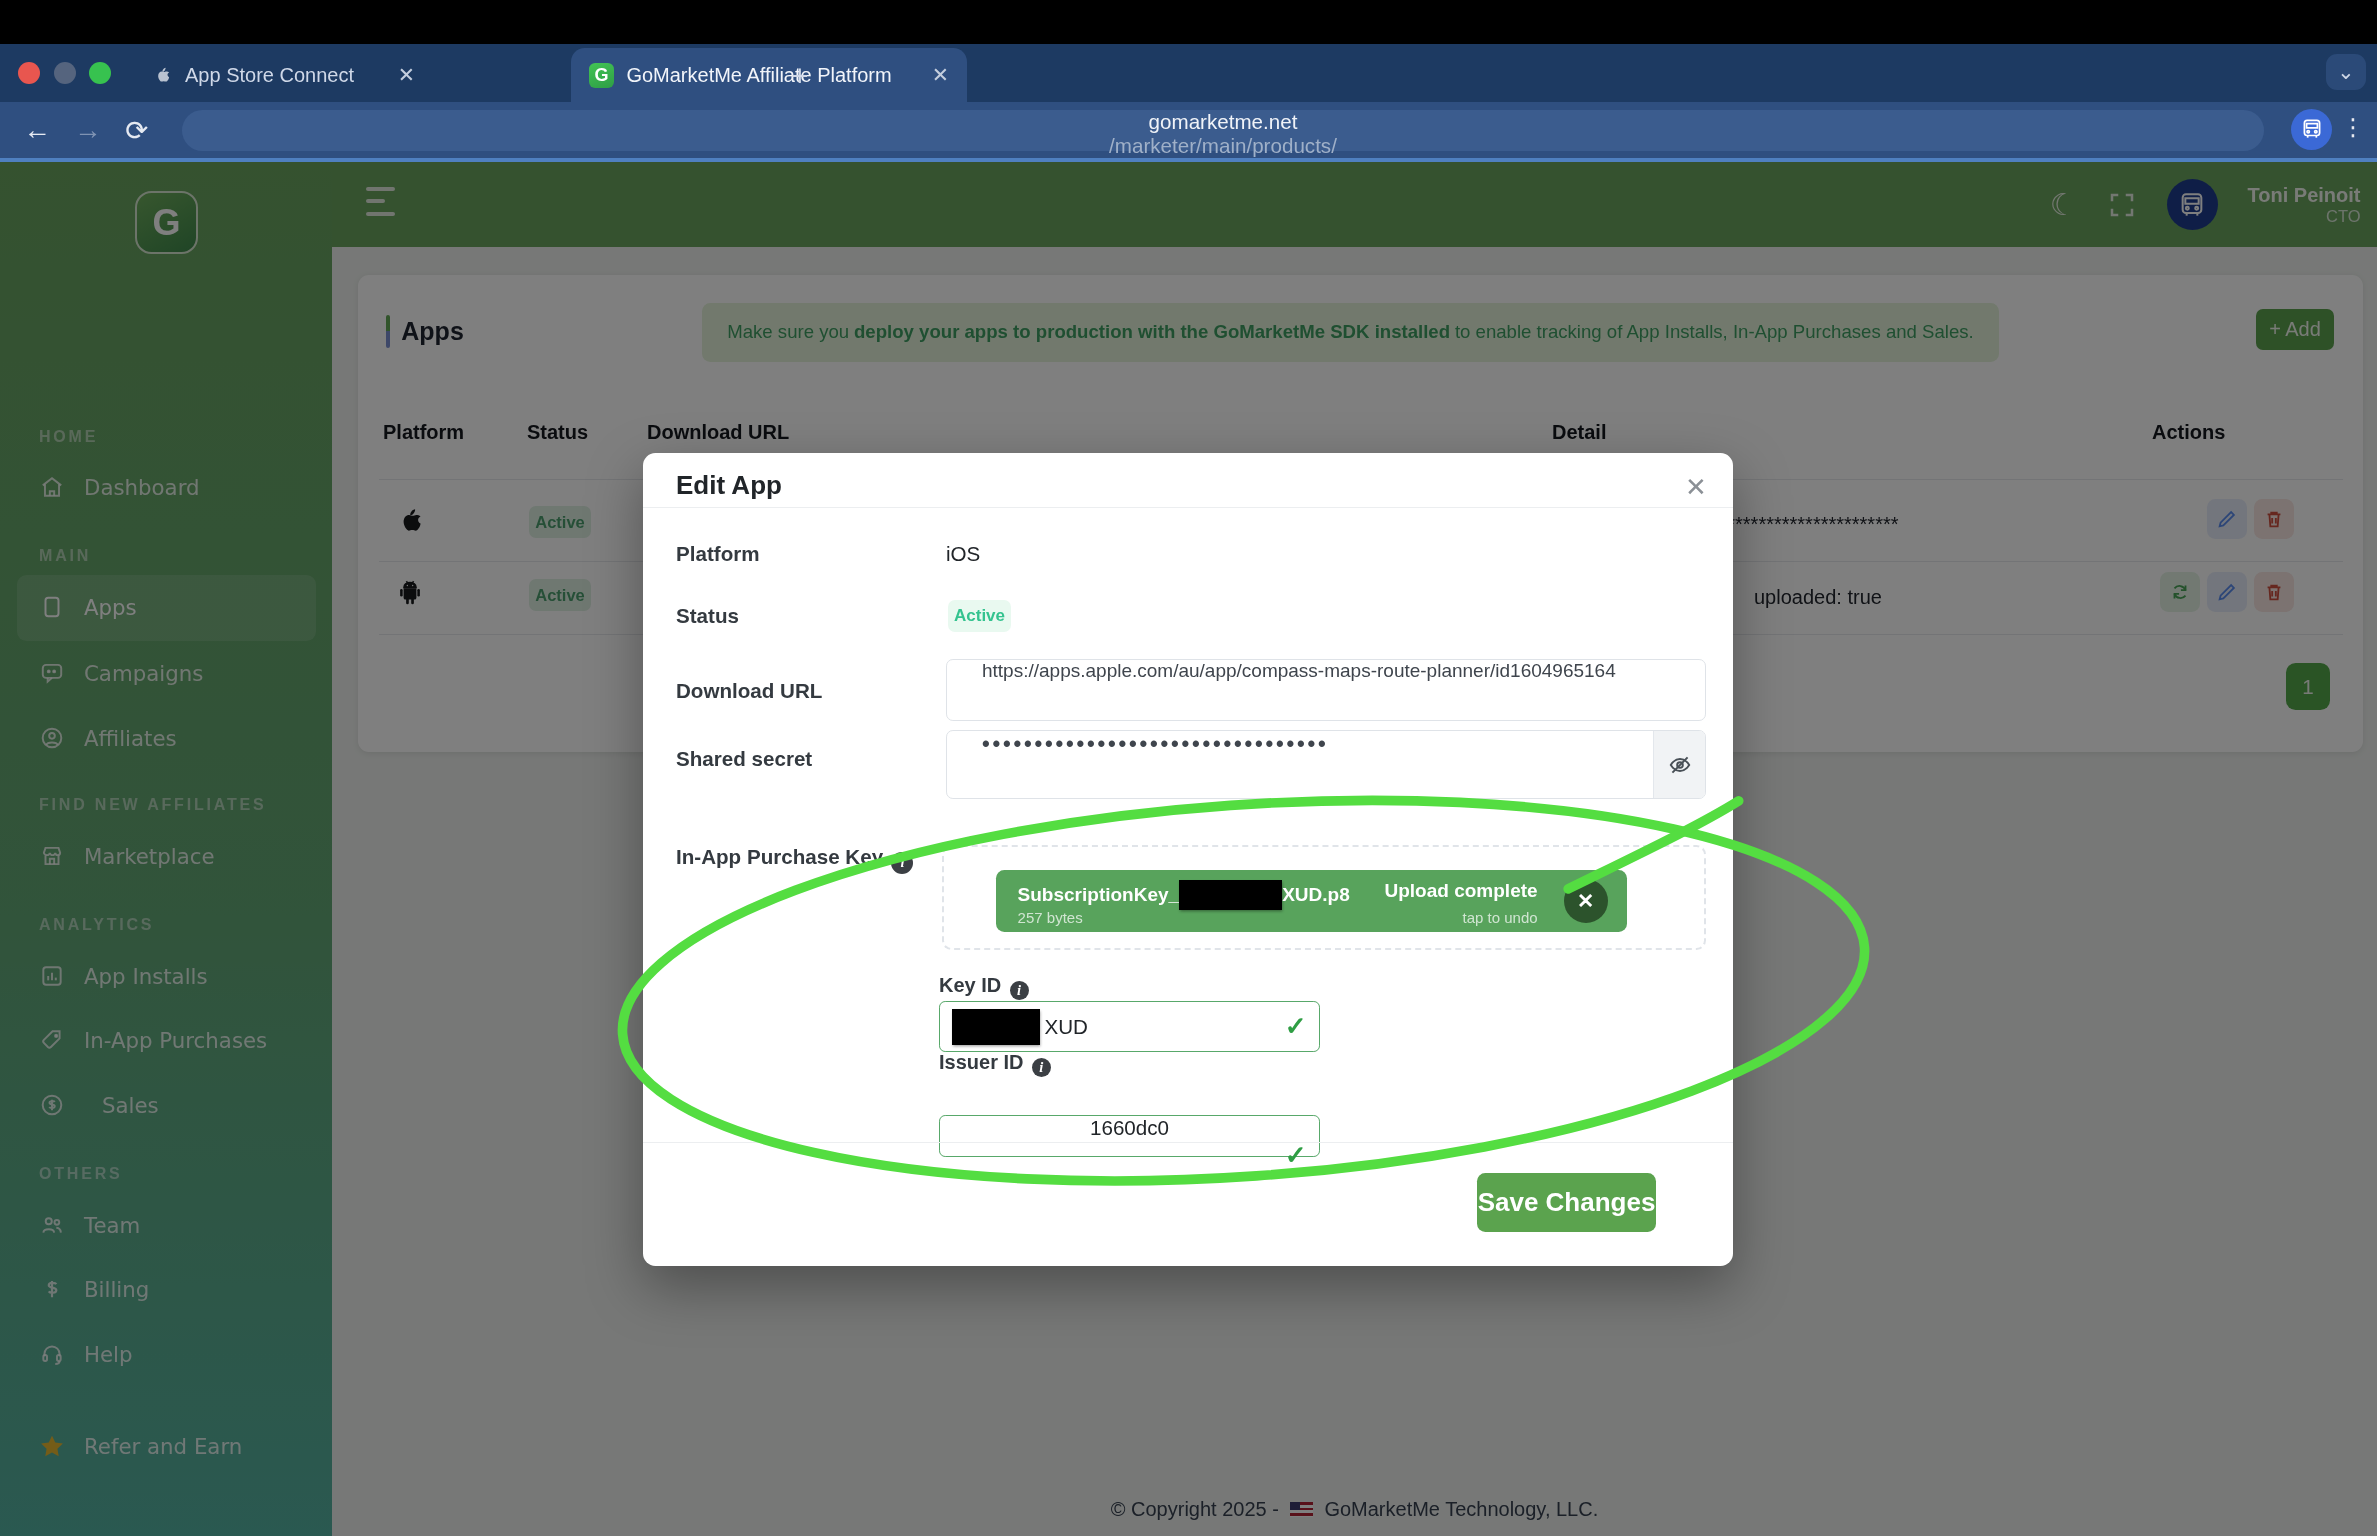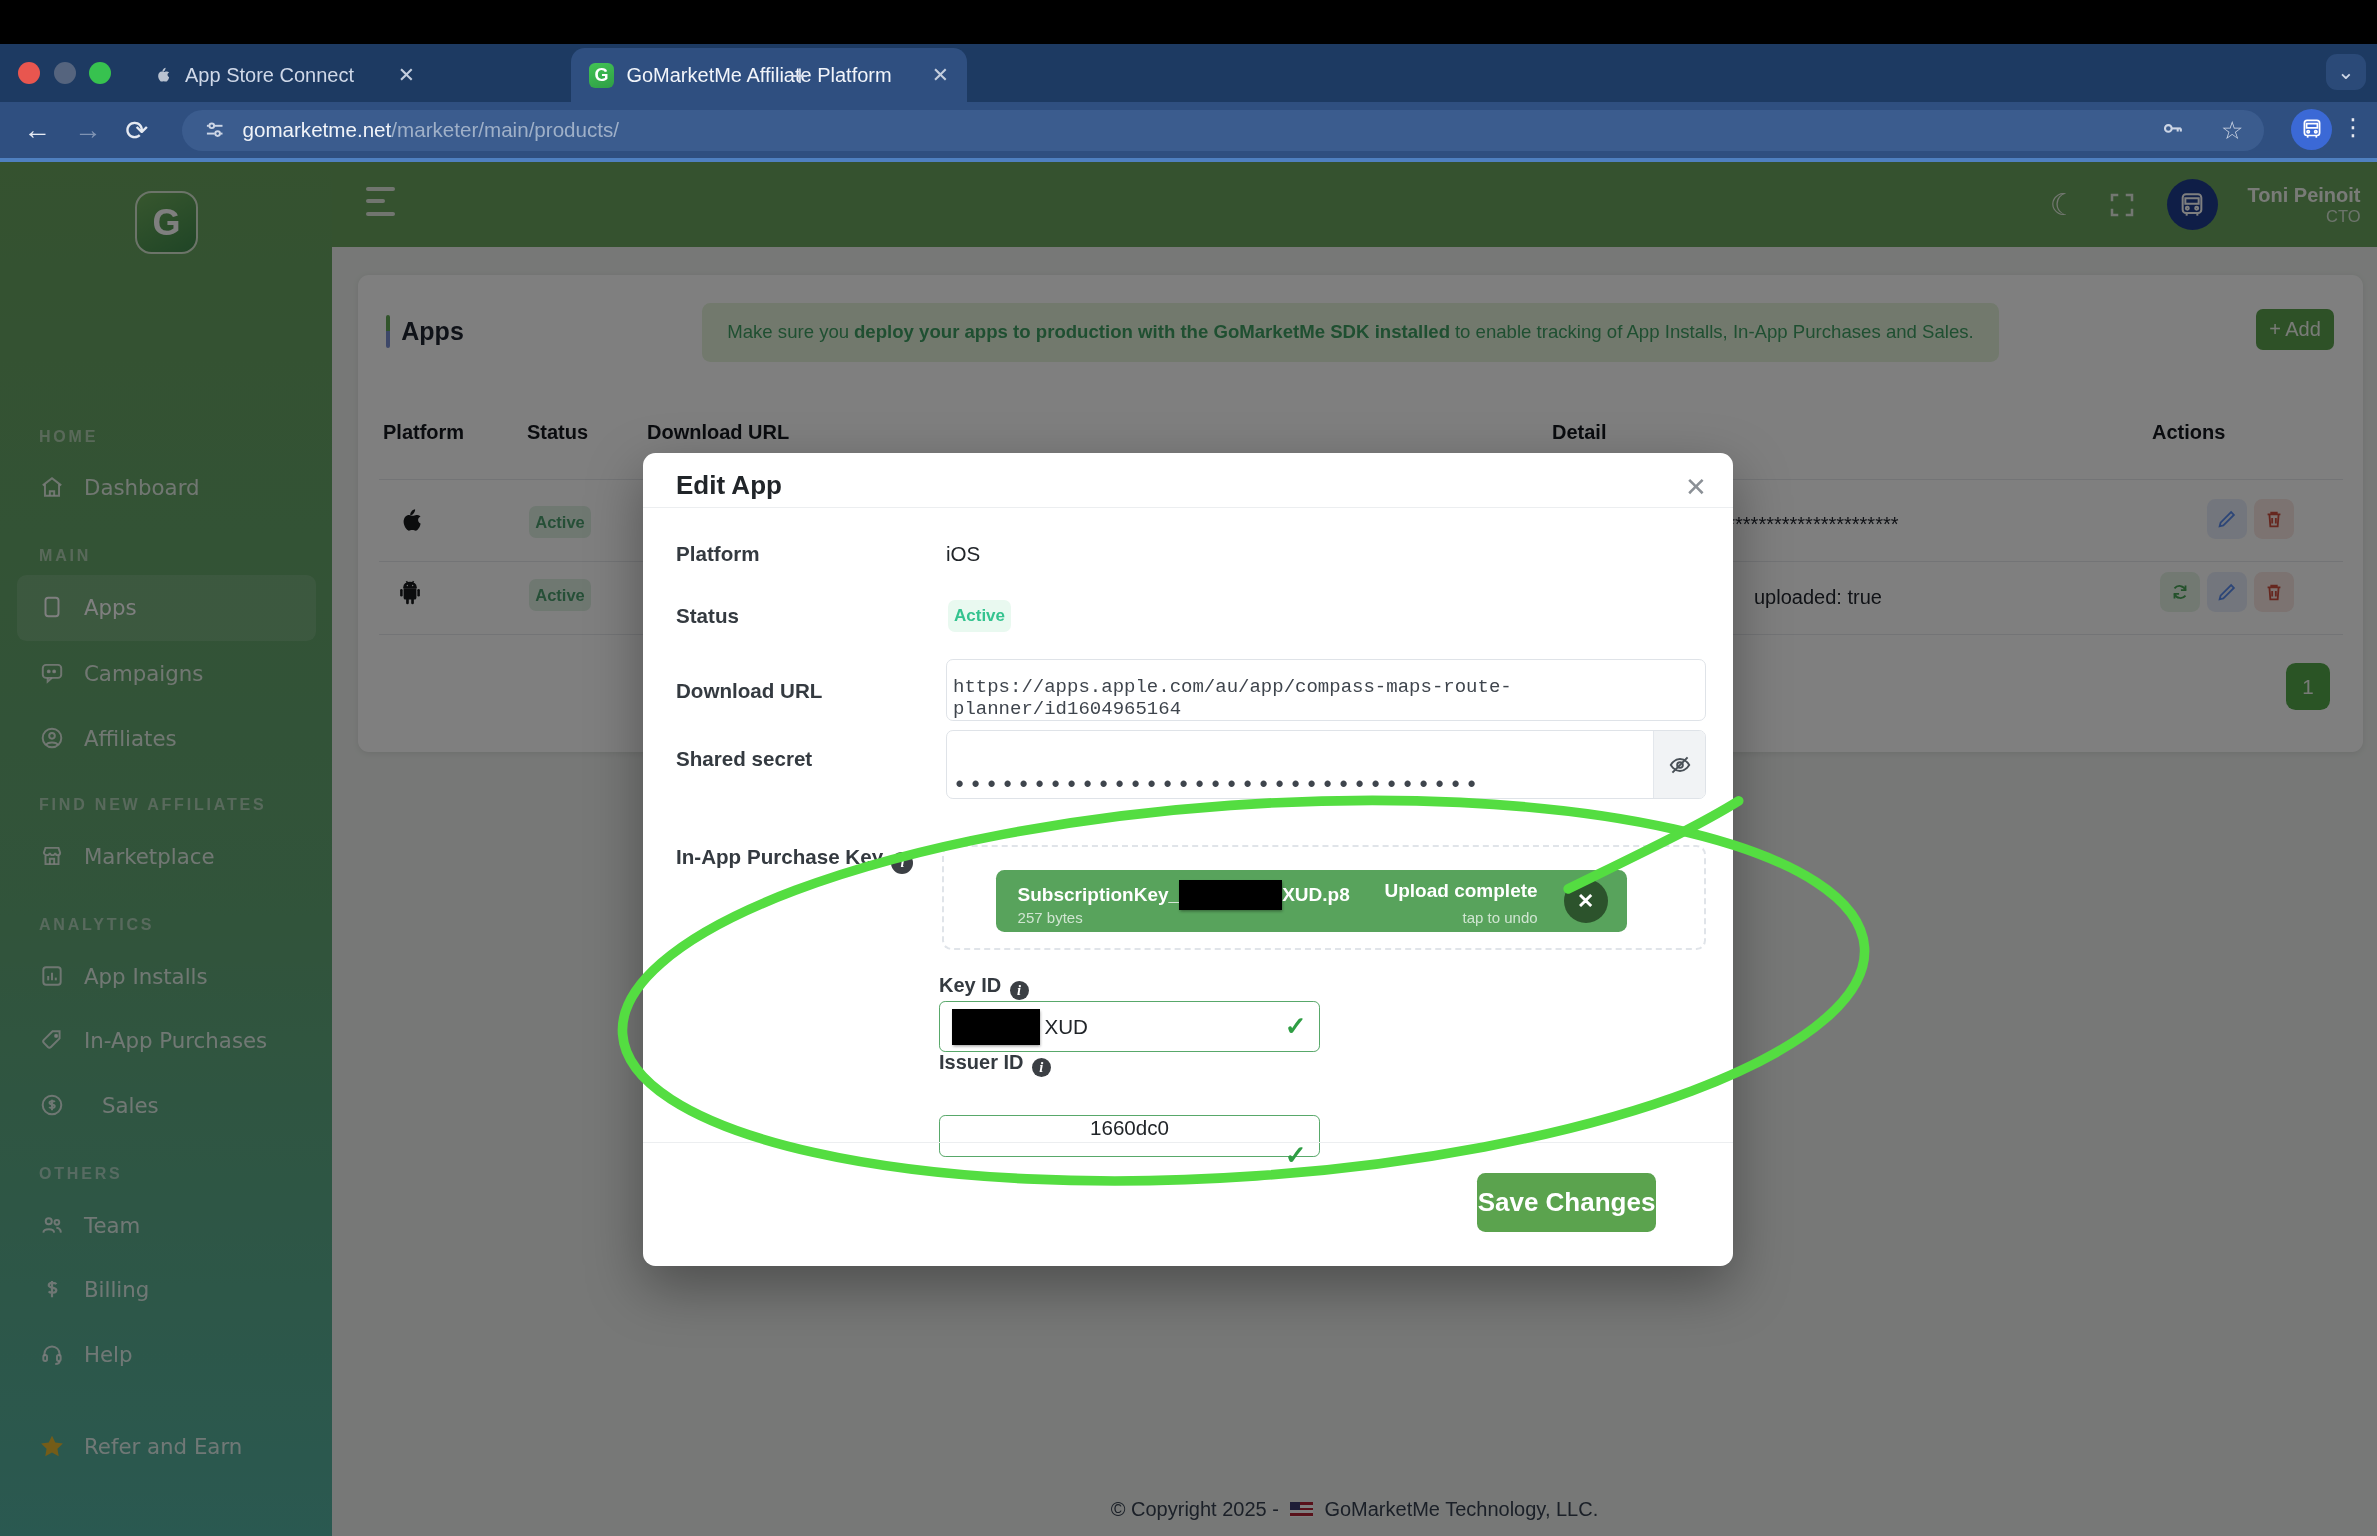--- a/index.html
+++ b/index.html
@@ -18,21 +18,21 @@
   .tab.inactive { left:134px; width:299px; }
   .tab.active { left:571px; width:396px; background:#2f4f80; border-radius:13.8px 13.8px 0 0; color:#f2f5fa; }
   .tab .x { font-size:20.6px; color:#c4cede; margin-left:auto; }
   .favicon-apple { width:20.6px; height:23.4px; color:#b9c2d0; flex:0 0 auto; }
   .favicon-g { width:25px; height:25px; border-radius:6.2px; background:linear-gradient(160deg,#43c454,#2e9e46); color:#fff; font-weight:bold; font-size:18px; display:flex; align-items:center; justify-content:center; flex:0 0 auto; }
   .newtab { position:absolute; left:791px; top:15px; font-size:30px; color:#cfd8e8; }
   .tabsearch { position:absolute; right:11px; top:9.6px; width:40px; height:36px; border-radius:11px; background:#2b4a78; color:#cfd8e8; font-size:20.6px; display:flex; align-items:center; justify-content:center; }
   .toolbar { position:absolute; left:0; top:58px; width:2377px; height:56px; background:#2f4f80; display:flex; align-items:center; }
   .nav-ic { font-size:27.5px; color:#e6eaf2; margin-left:23.4px; }
   .nav-ic.dim { color:#7f93b3; }
-  .urlpill { position:absolute; left:182px; top:7.6px; width:2082px; height:41px; background:#3b5c8e; border-radius:20.6px; display:flex; align-items:center; padding:0 20.6px; }
+  .urlpill { position:absolute; left:182px; top:7.6px; width:2082px; height:41px; background:#3b5c8e; border-radius:20.6px; display:flex; align-items:center; padding:0 20.6px;flex-direction:column; }
   .url-main { color:#f0f3f8; font-size:20.6px; }
   .url-path { color:#9fb0c8; font-size:20.6px; }
   .pill-right { margin-left:auto; display:flex; align-items:center; gap:36px; }
   .chrome-av { position:absolute; right:45px; top:6.9px; width:41px; height:41px; border-radius:50%; background:#3b69d6; display:flex; align-items:center; justify-content:center; }
   .dots3 { position:absolute; right:12.4px; top:11px; color:#e8eaf0; font-size:23.4px; letter-spacing:0; }
   .chrome-edge { position:absolute; left:0; top:158px; width:2377px; height:4.1px; background:#4f80c0; }
 
   
   .app { position:absolute; left:0; top:162px; width:2377px; height:1374px; background:#eef1ee; }
   .sidebar { position:absolute; left:0; top:0; width:332px; height:1374px; background:linear-gradient(180deg,#6aa45f 0%, #63a876 55%, #55b2a2 100%); }
@@ -75,21 +75,21 @@
 
   
   .overlay { position:absolute; left:0; top:162px; width:2377px; height:1374px; background:rgba(0,0,0,.5); z-index:40; }
   .modal { position:absolute; left:643px; top:453px; width:1090px; height:813px; background:#fff; border-radius:12.4px; box-shadow:0 20.6px 55px rgba(0,0,0,.35); z-index:50; }
   .m-title { position:absolute; left:33px; top:16.5px; font-size:26px; font-weight:bold; color:#212529; }
   .m-close { position:absolute; right:20.6px; top:13.8px; font-size:26px; color:#8b9096; padding:5.5px; }
   .m-hdiv { position:absolute; left:0; top:54px; width:1090px; height:1.4px; background:#eceef0; }
   .m-label { position:absolute; left:33px; font-size:20.6px; font-weight:bold; color:#343a40; }
   .m-val { position:absolute; left:303px; font-size:20.6px; color:#212529; }
   .m-badge { position:absolute; left:305px; top:147px; width:63px; height:32px; background:#e9f9f0; border-radius:6.9px; color:#34c38f; font-size:17px; font-weight:bold; display:flex; align-items:center; justify-content:center; }
-  .m-input { position:absolute; left:303px; width:760px; border:1.4px solid #dfe3e8; border-radius:6.9px; background:#fff; display:flex; align-items:flex-end; padding:0 6px; font-size:19px; color:#3f454d;font-family:Liberation Mono, monospace; }
+  .m-input { position:absolute; left:303px; width:760px; border:1.4px solid #dfe3e8; border-radius:6.9px; background:#fff; display:flex; align-items:flex-start; padding:0 35px; font-size:19px; color:#3f454d; }
   .eyeseg { position:absolute; right:0; top:0; bottom:0; width:52px; background:#f1f3f5; border-left:1.4px solid #e3e7ec; border-radius:0 5.5px 5.5px 0; display:flex; align-items:center; justify-content:center; color:#495057; }
   .dashed { position:absolute; left:299px; top:392px; width:764px; height:105px; border:2.1px dashed #e0e4e9; border-radius:9.6px; background:#fff; }
   .chip { position:absolute; left:20.6px; top:23.4px; width:631px; height:62px; background:#58a35c; border-radius:8.3px; color:#fff;margin-left:31px; }
   .chip .fn { position:absolute; left:22px; top:9.6px; font-size:19px; font-weight:bold; display:flex; align-items:center; }
   .chip .sz { position:absolute; left:22px; bottom:6.9px; font-size:15px; color:rgba(255,255,255,.72); }
   .chip .uc { position:absolute; right:89px; top:9.6px; font-size:19px; font-weight:bold; }
   .chip .tu { position:absolute; right:89px; bottom:6.9px; font-size:15px; color:rgba(255,255,255,.72); }
   .chip .xc { position:absolute; right:19px; top:9px; width:44px; height:44px; border-radius:50%; background:#2c532c; color:#fff; font-size:20.6px; font-weight:bold; display:flex; align-items:center; justify-content:center; }
   .redact { display:inline-block; background:#000; box-shadow:1.4px 2.1px 2.8px rgba(0,0,0,.4); vertical-align:middle; }
   .info-i { display:inline-flex; width:22px; height:22px; border-radius:50%; background:#3b3f44; color:#fff; font-size:14.4px; font-weight:bold; align-items:center; justify-content:center; margin-left:8.3px; vertical-align:-3.4px; font-family:"Liberation Serif", serif; font-style:italic; }

